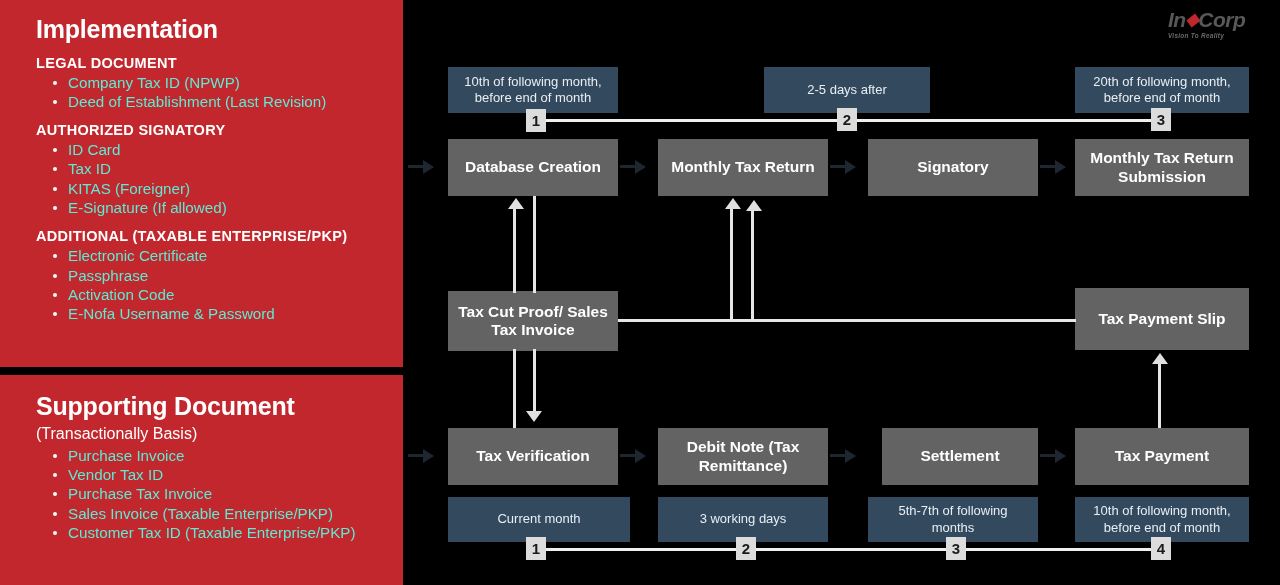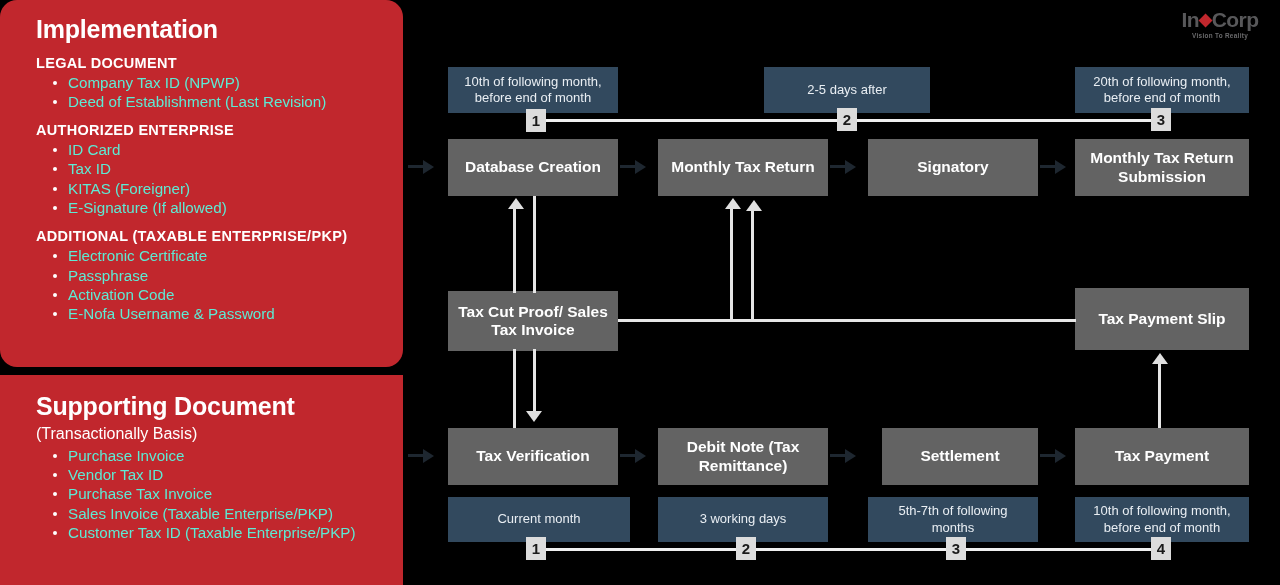--- a/index.html
+++ b/index.html
@@ -9,21 +9,21 @@
     font-family: "Liberation Sans", sans-serif;
     overflow: hidden;
   }
   #root { position: relative; width: 1280px; height: 585px; background: #000000; }
 
   
   .panel {
     position: absolute; left: 0; width: 403px;
     background: #c1272d; color: #ffffff;
   }
-  #panel-implementation { top: 0; height: 367px; padding: 16px 18px 0 36px; border-radius: 17px; }
+  #panel-implementation { top: 0; height: 367px; padding: 16px 18px 0 36px; }
   #panel-supporting    { top: 375px; height: 210px; padding: 18px 18px 0 36px; }
 
   .panel-title {
     font-size: 25px; font-weight: bold; letter-spacing: -0.2px;
     line-height: 1.1; margin-bottom: 8px;
   }
   .panel-subtitle { font-size: 16px; font-weight: normal; line-height: 1.15; margin: -4px 0 3px 0; }
   .group-head {
     font-size: 14.5px; font-weight: bold; letter-spacing: 0.3px;
     margin: 11px 0 2px 0;
@@ -36,21 +36,21 @@
   }
   .bullets li::before {
     content: ""; position: absolute; left: 7px; top: 8px;
     width: 4px; height: 4px; border-radius: 50%; background: #ffffff;
   }
 
   
   #canvas { position: absolute; left: 403px; top: 0; width: 877px; height: 585px; background: #000000; }
 
   
-  #logo { position: absolute; right: 8px; top: 9px; width: 104px; height: 36px; text-align: center; }
+  #logo { position: absolute; right: 8px; top: 9px; width: 104px; height: 36px; text-align: left; font-style: italic; }
   #logo .logo-word {
     font-size: 21px; font-weight: bold; color: #58585a; letter-spacing: -0.5px;
     line-height: 22px; white-space: nowrap;
   }
   #logo .logo-dot { display: inline-block; color: #c1272d; font-size: 17px; vertical-align: 2px; }
   #logo .logo-tag {
     font-size: 6.4px; font-weight: bold; color: #6b6b6d; letter-spacing: 0.3px;
     line-height: 9px; white-space: nowrap;
   }
 
@@ -104,21 +104,21 @@
 
   <div class="panel" id="panel-implementation">
     <div class="panel-title">Implementation</div>
 
     <div class="group-head">LEGAL DOCUMENT</div>
     <ul class="bullets">
       <li>Company Tax ID (NPWP)</li>
       <li>Deed of Establishment (Last Revision)</li>
     </ul>
 
-    <div class="group-head">AUTHORIZED ENTERPRISE</div>
+    <div class="group-head">AUTHORIZED SIGNATORY</div>
     <ul class="bullets">
       <li>ID Card</li>
       <li>Tax ID</li>
       <li>KITAS (Foreigner)</li>
       <li>E-Signature (If allowed)</li>
     </ul>
 
     <div class="group-head">ADDITIONAL (TAXABLE ENTERPRISE/PKP)</div>
     <ul class="bullets">
       <li>Electronic Certificate</li>

